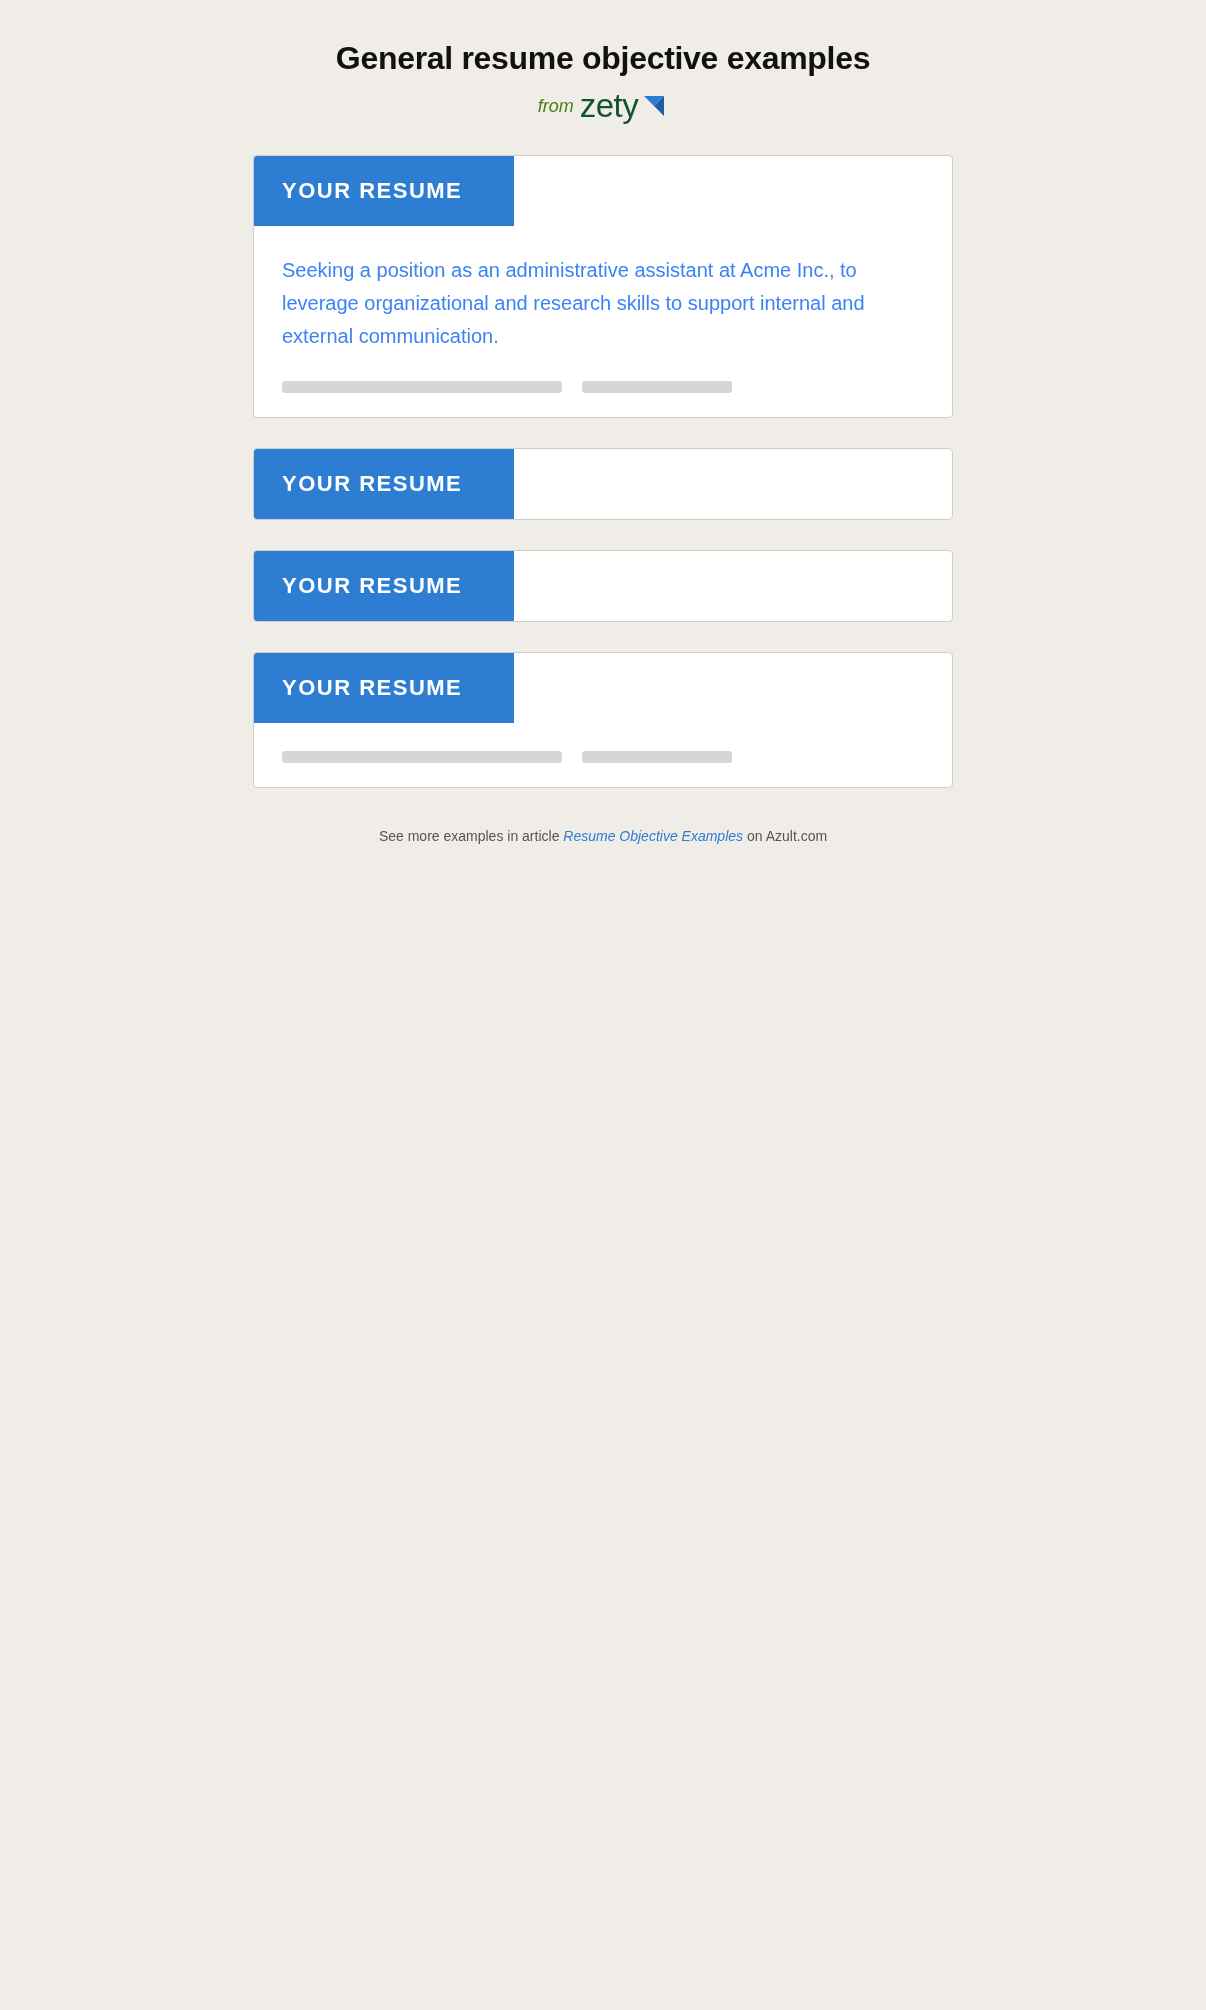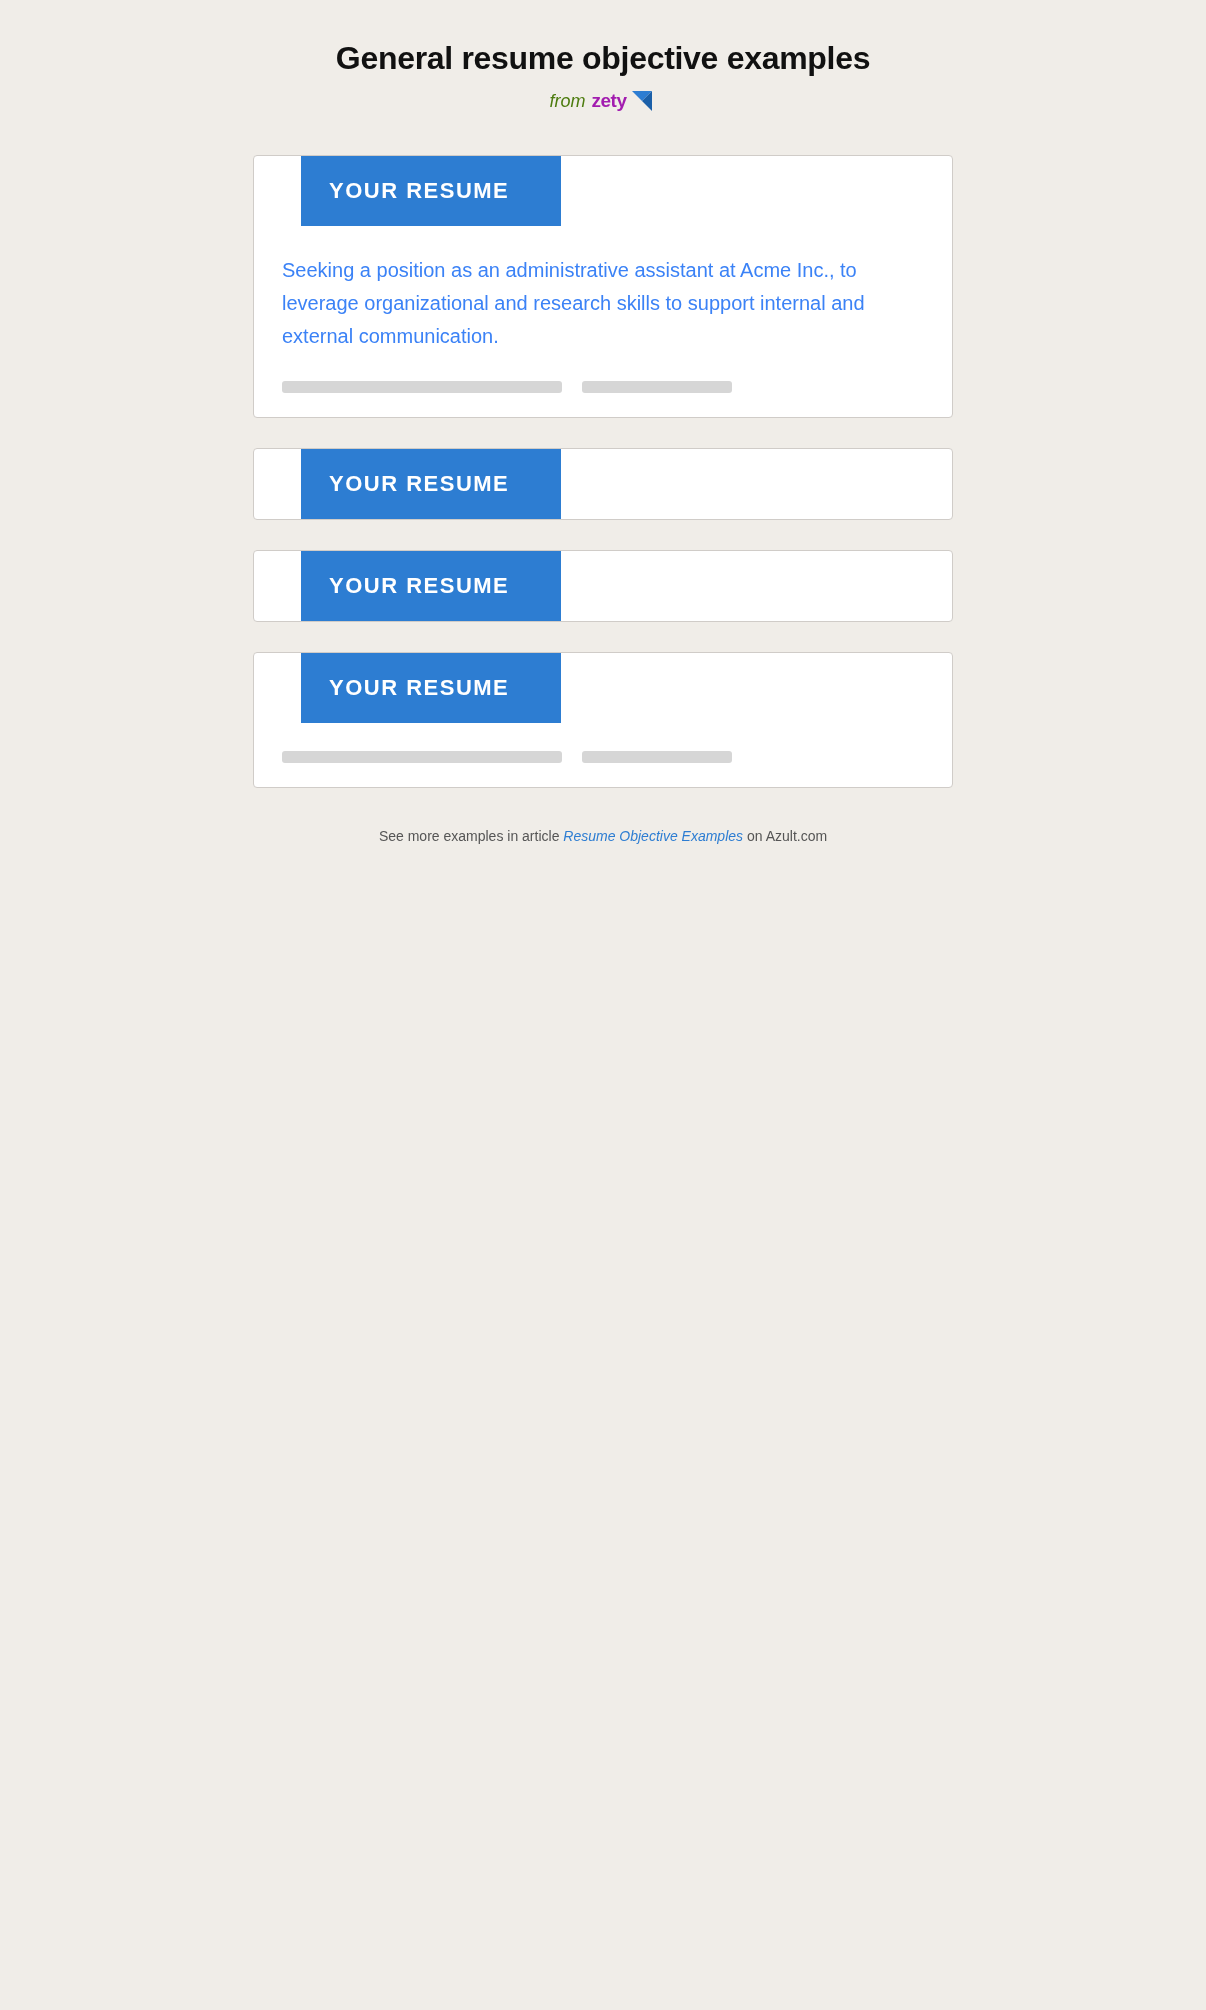--- a/index.html
+++ b/index.html
@@ -18,21 +18,21 @@
       padding: 40px 20px 60px;
     }
 
     .page-container {
       width: 700px;
       max-width: 100%;
     }
 
     .page-header {
       text-align: center;
-      margin-bottom: 40px;
+      margin-bottom: 30px;
     }
 
     .page-title {
       font-size: 32px;
       font-weight: 700;
       color: #111111;
       margin-bottom: 10px;
       letter-spacing: -0.3px;
     }
 
@@ -50,23 +50,23 @@
       color: #4d7c0f;
     }
 
     .brand-logo {
       display: flex;
       align-items: center;
       gap: 2px;
     }
 
     .brand-name {
-      font-size: 19px;
-      font-weight: 700;
-      color: #a21caf;
+      font-size: 33px;
+      font-weight: 400;
+      color: #14532d;
       letter-spacing: -0.5px;
     }
 
     .brand-icon {
       width: 28px;
       height: 28px;
     }
 
     .resume-card {
       background: #ffffff;
@@ -74,21 +74,20 @@
       border-radius: 4px;
       margin-bottom: 30px;
       overflow: hidden;
     }
 
     .resume-header-bar {
       background-color: #2d7dd2;
       padding: 22px 28px;
       width: fit-content;
       min-width: 260px;
-      margin-left: 47px;
     }
 
     .resume-header-label {
       color: #ffffff;
       font-size: 22px;
       font-weight: 800;
       letter-spacing: 1.5px;
       text-transform: uppercase;
     }
 

